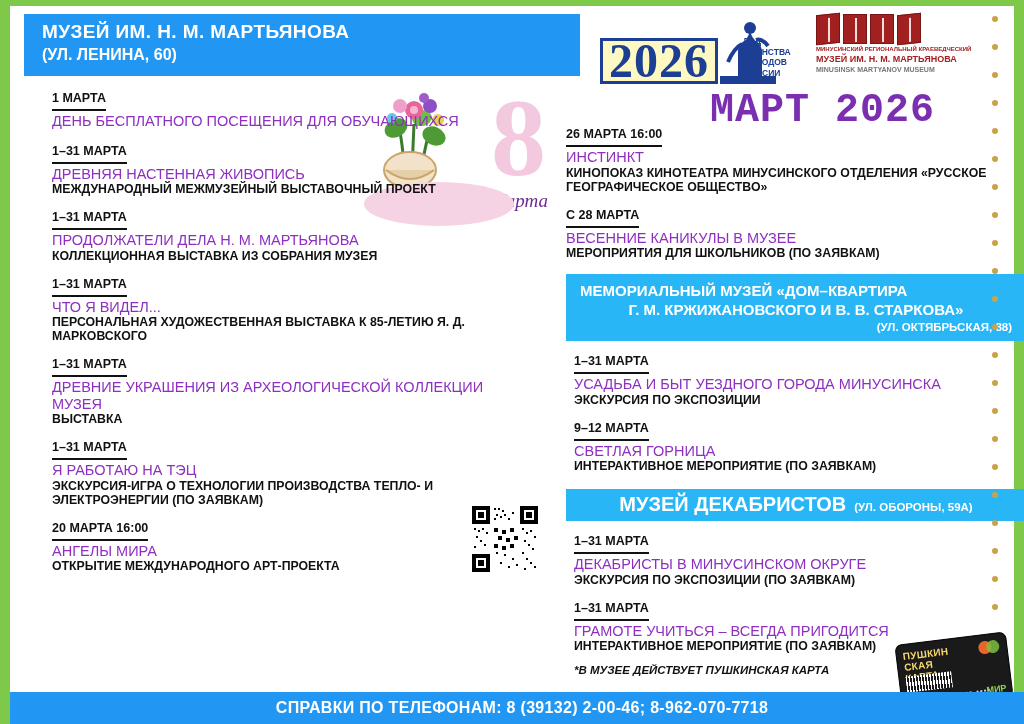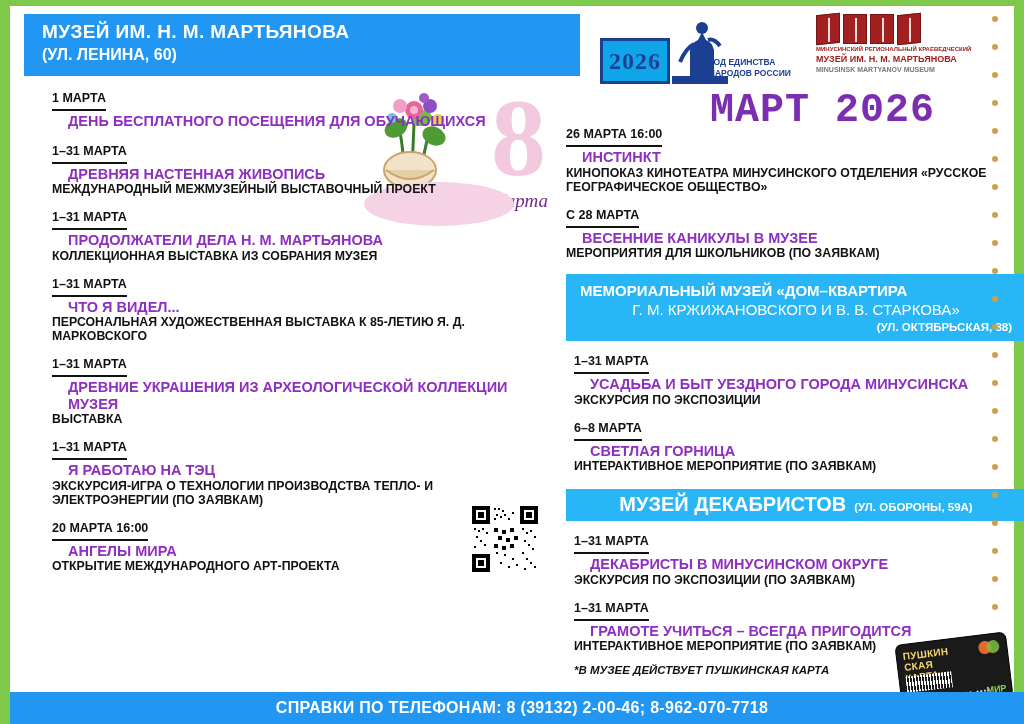--- a/index.html
+++ b/index.html
@@ -34,22 +34,22 @@
     font-size: 16px; font-weight: bold; margin-top: 3px;
   }
   
   .logo2026 {
     position: absolute; left: 590px; top: 6px;
     width: 200px; height: 72px;
     display: flex; align-items: flex-end;
   }
   .logo2026 .num {
     font-family: "Liberation Serif", serif;
-    font-size: 24px; font-weight: bold; color: #1c3f94;
-    background: #0ea5e9; border: 3px solid #1c3f94;
+    font-size: 48px; font-weight: bold; color: #1c3f94;
+    background: #fef9c3; border: 3px solid #1c3f94;
     padding: 0 6px; line-height: 40px;
     letter-spacing: 1px;
   }
   .logo2026 .statue {
     width: 56px; height: 68px; position: relative; margin-left: 2px;
   }
   .logo2026 .statue svg { position: absolute; bottom: 0; left: 0; }
   .logo2026 .txt {
     font-size: 8.5px; font-weight: bold; color: #1c3f94;
     line-height: 10.5px; margin-left: 3px; margin-bottom: 6px;
@@ -93,36 +93,35 @@
   .col-right {
     position: absolute; left: 556px; top: 118px; width: 460px;
   }
   .ev { margin-bottom: 11px; }
   .ev .date {
     font-size: 12.5px; font-weight: bold; color: #111;
     border-bottom: 2px solid #111; display: inline-block;
     line-height: 14px; padding-bottom: 4px; margin-bottom: 2px;
   }
   .ev .title {
-    font-size: 14.5px; font-weight: bold; color: #8e2fc0;
+    font-size: 14.5px; font-weight: normal; color: #8e2fc0;
     line-height: 16.5px;
-    margin-left: 16px;
   }
   .ev .sub {
     font-size: 12.3px; font-weight: bold; color: #111;
     line-height: 14px;
   }
   
   .sect {
     background: #29b6f6; color: #ffffff;
     padding: 6px 12px 7px 12px; margin-bottom: 10px;
   }
   .sect.krzh { padding: 7px 14px 8px 14px; }
   .sect .l1 { font-size: 15px; font-weight: bold; line-height: 19px; }
-  .sect .l2 { font-size: 15px; font-weight: normal; line-height: 19px; text-align: center;}
+  .sect .l2 { font-size: 15px; font-weight: bold; line-height: 19px; text-align: center;}
   .sect .addr { font-size: 11.5px; font-weight: bold; text-align: right; margin-top: 2px; }
   .sect.dek { display: flex; align-items: baseline; justify-content: center; gap: 8px; }
   .sect.dek .l1 { font-size: 20px; }
   .sect.dek .addr { font-size: 11.5px; margin: 0; }
   .note {
     font-size: 11.5px; font-weight: bold; color: #111;
     font-style: italic; margin-top: 6px;
   }
   
   .footer {
@@ -381,21 +380,21 @@
       <div class="l2">Г. М. КРЖИЖАНОВСКОГО И В. В. СТАРКОВА»</div>
       <div class="addr">(УЛ. ОКТЯБРЬСКАЯ, 88)</div>
     </div>
 
     <div class="ev" style="margin-left:8px;">
       <div class="date">1–31 МАРТА</div>
       <div class="title">УСАДЬБА И БЫТ УЕЗДНОГО ГОРОДА МИНУСИНСКА</div>
       <div class="sub">ЭКСКУРСИЯ ПО ЭКСПОЗИЦИИ</div>
     </div>
     <div class="ev" style="margin-left:8px;">
-      <div class="date">6–8 МАРТА</div>
+      <div class="date">9–12 МАРТА</div>
       <div class="title">СВЕТЛАЯ ГОРНИЦА</div>
       <div class="sub">ИНТЕРАКТИВНОЕ МЕРОПРИЯТИЕ (ПО ЗАЯВКАМ)</div>
     </div>
 
     <div class="sect dek" style="margin-top:16px;">
       <div class="l1">МУЗЕЙ ДЕКАБРИСТОВ</div>
       <div class="addr">(УЛ. ОБОРОНЫ, 59А)</div>
     </div>
 
     <div class="ev" style="margin-left:8px;">

